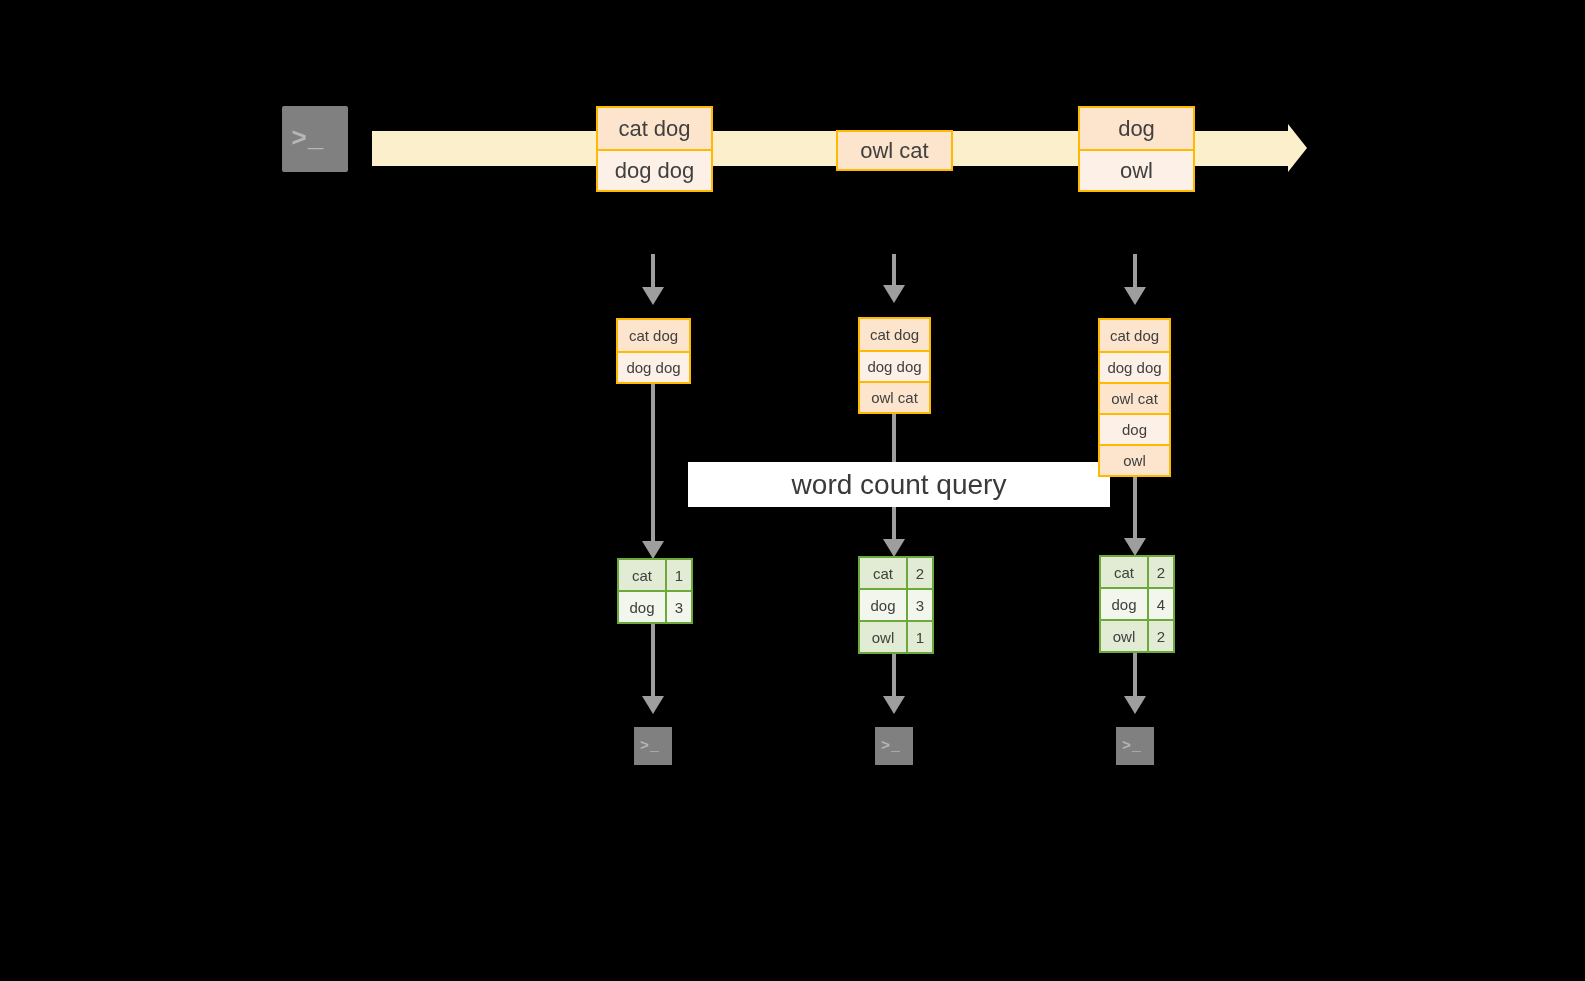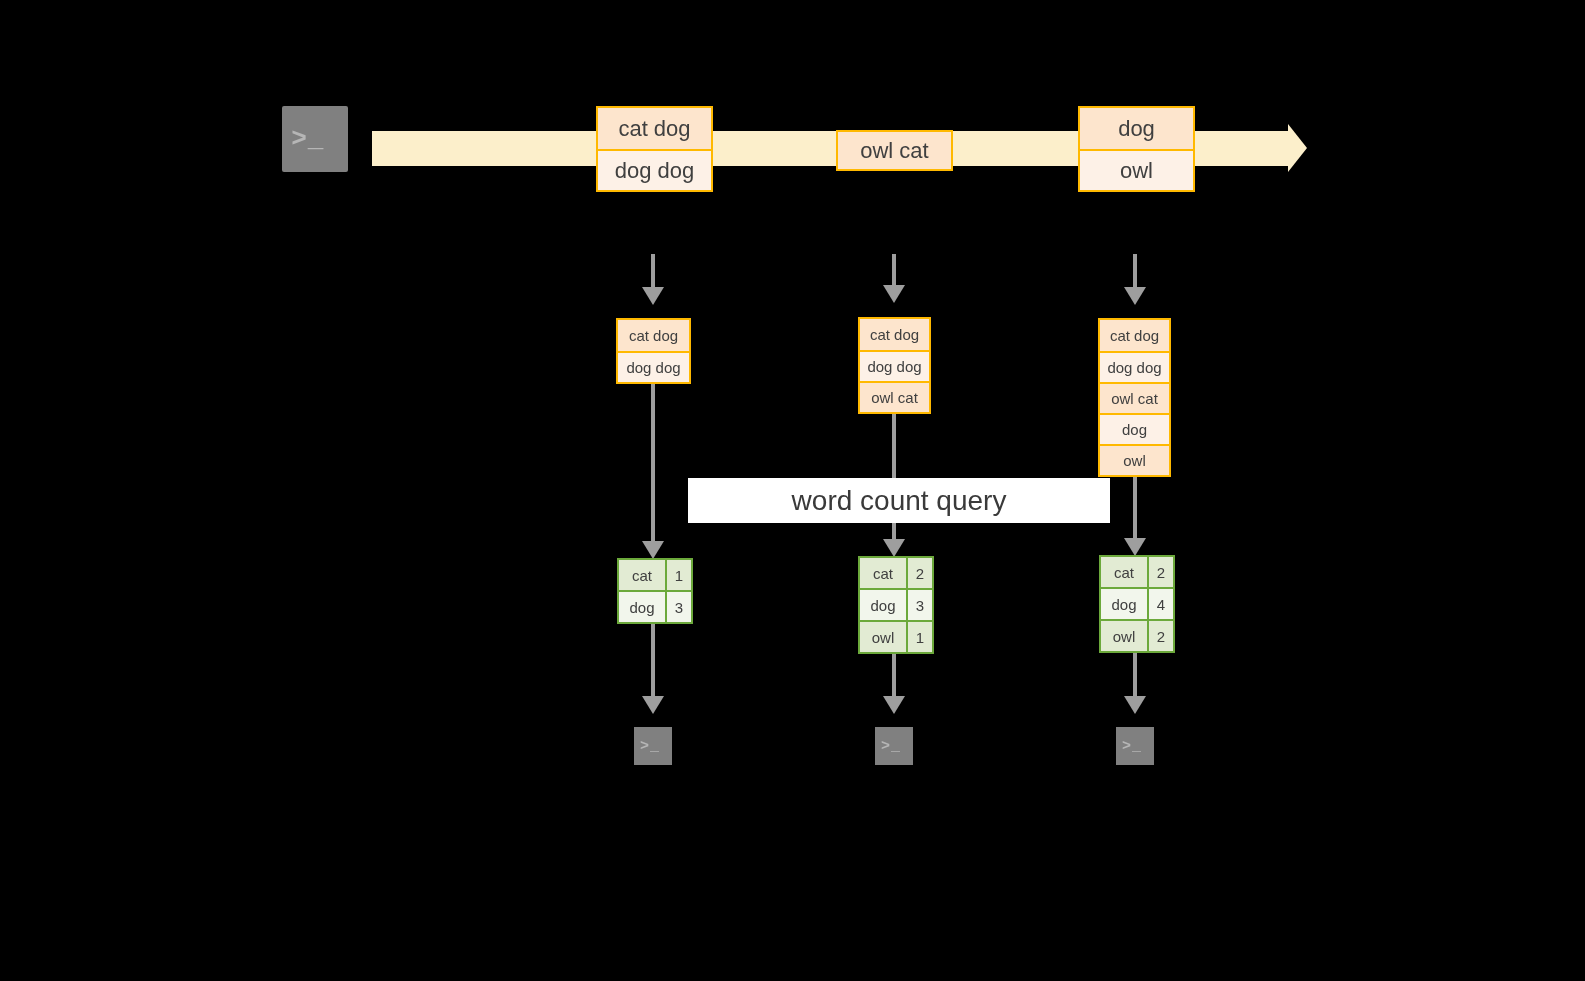--- a/index.html
+++ b/index.html
@@ -174,21 +174,21 @@
     height: 0;
     border-left: 11px solid transparent;
     border-right: 11px solid transparent;
     border-top: 18px solid #9E9E9E;
   }
 
   
   .query-banner {
     position: absolute;
     left: 688px;
-    top: 478px;
+    top: 462px;
     width: 422px;
     height: 45px;
     background: #FFFFFF;
     display: flex;
     align-items: center;
     justify-content: center;
     z-index: 3;
   }
   .query-banner span {
     font-size: 28px;

